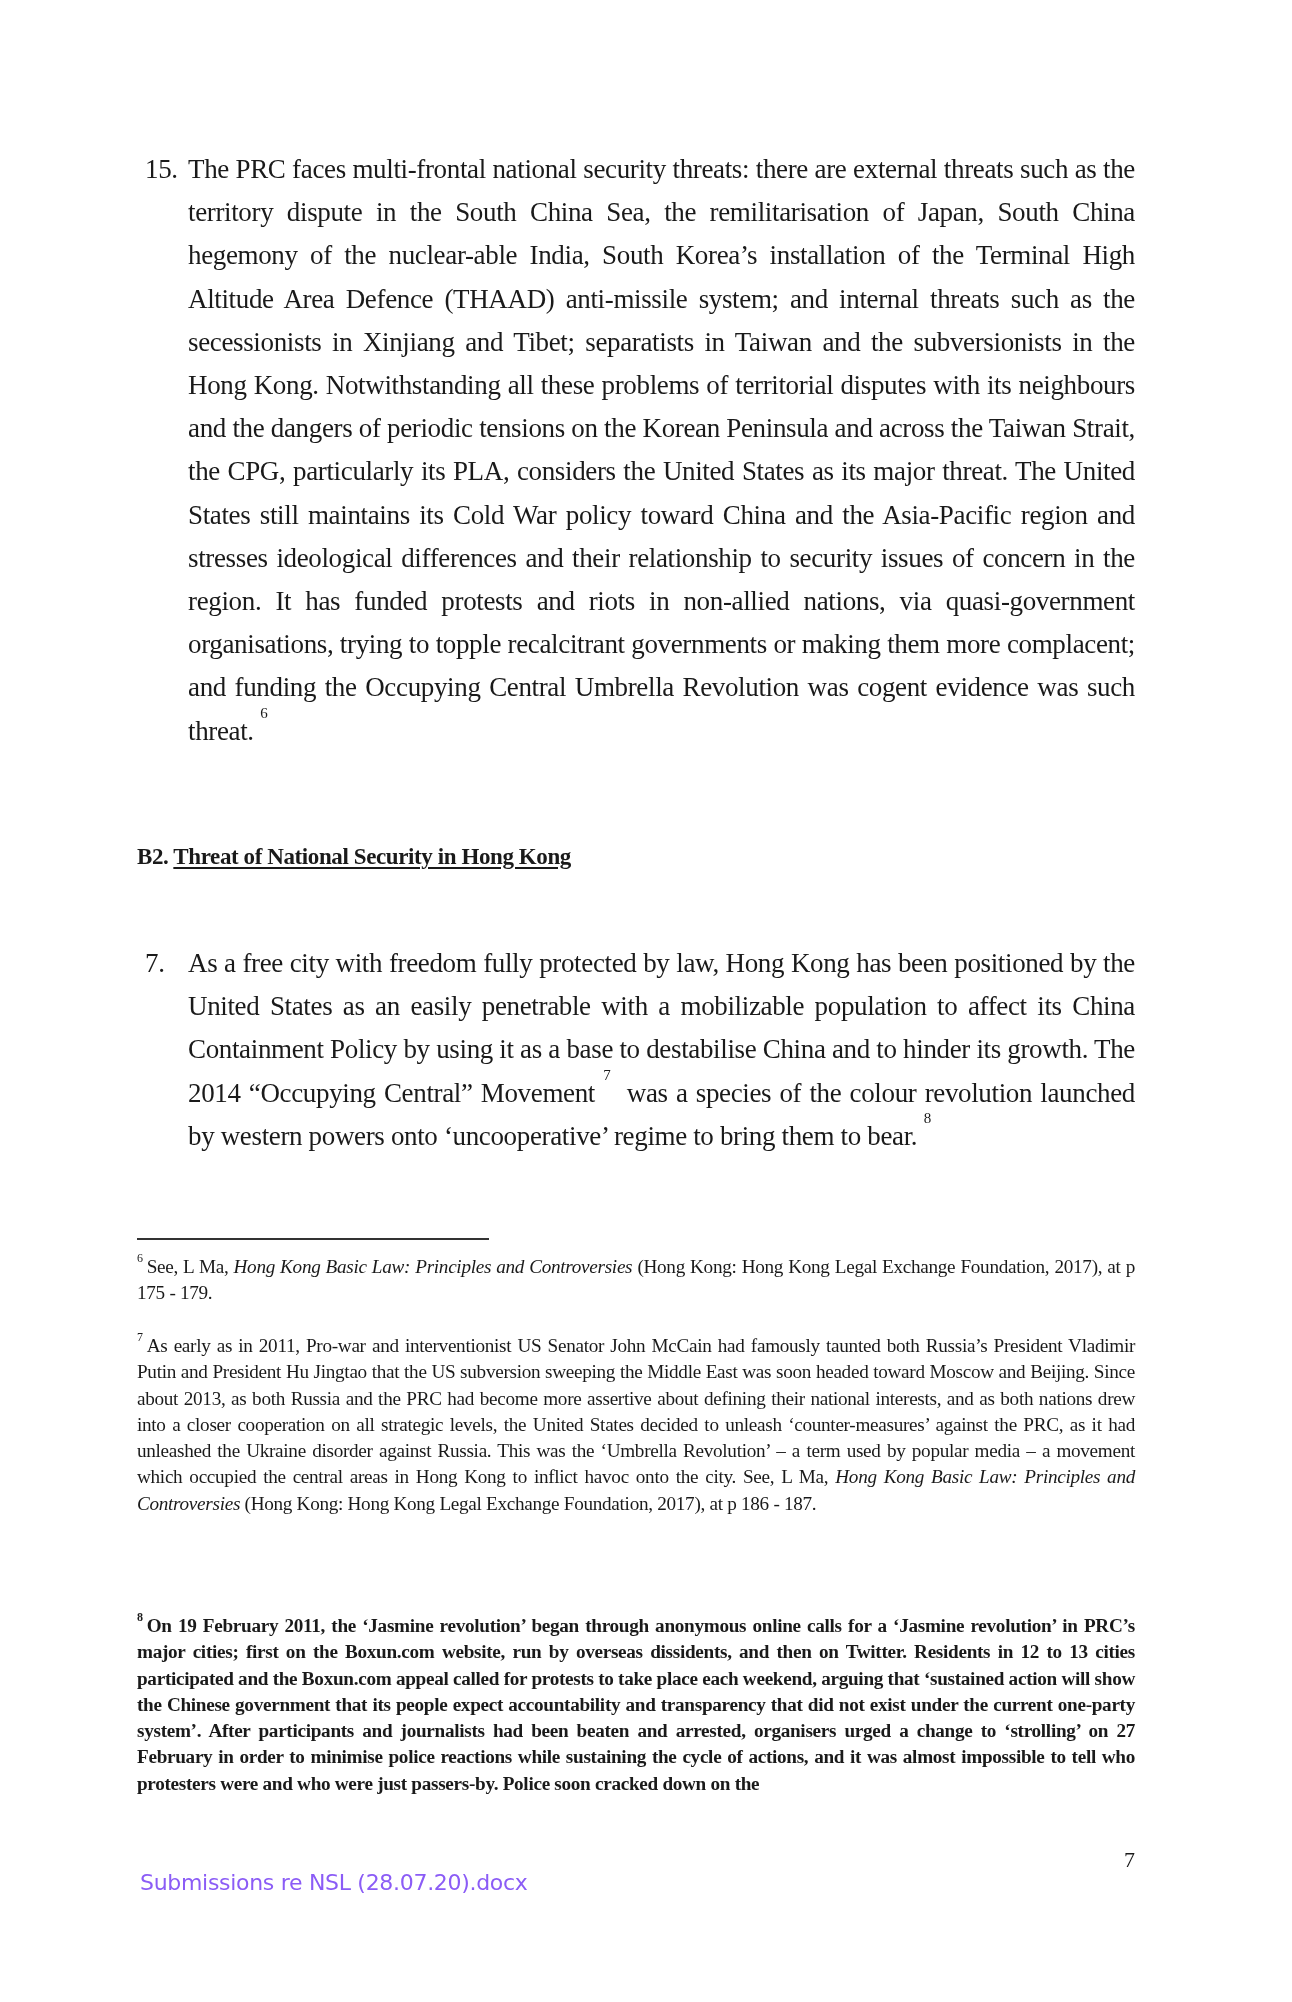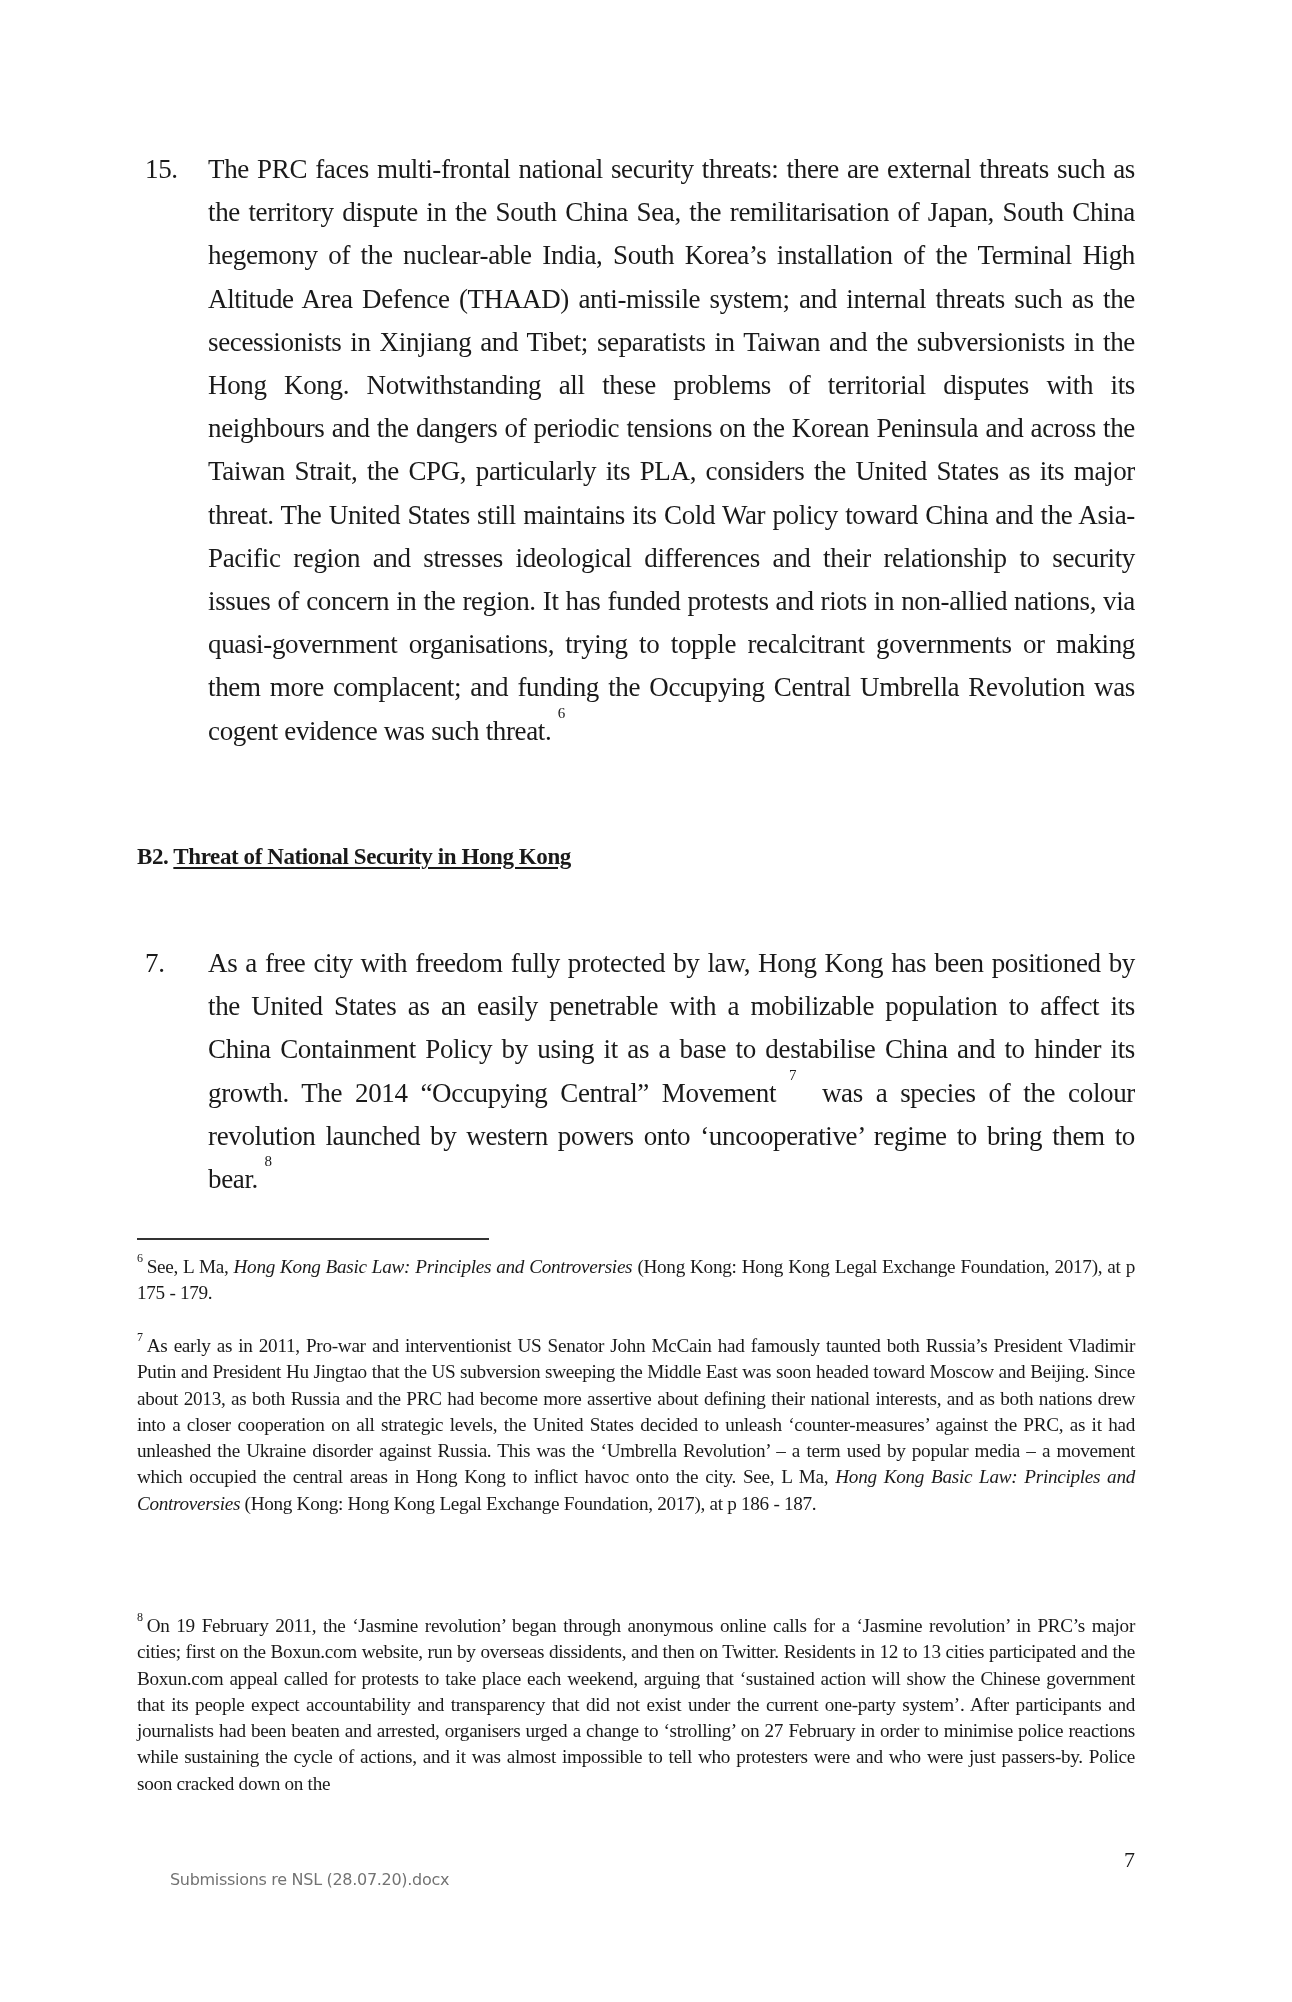--- a/index.html
+++ b/index.html
@@ -2,34 +2,34 @@
 <html><head>
 <meta charset="utf-8">
 <style>
   html, body { margin: 0; padding: 0; background: #ffffff; }
   body { width: 1292px; height: 2002px; position: relative; overflow: hidden;
          font-family: "Liberation Serif", serif; color: #1a1a1a; }
   .page { position: absolute; left: 0; top: 10px; width: 1292px; height: 2002px; }
   .para { position: absolute; left: 145px; width: 990px; font-size: 27px; line-height: 43.2px;
           text-align: justify; letter-spacing: -0.35px; }
   .para .num { position: absolute; left: 0; top: 0; }
-  .para .body { display: block; margin-left: 63px; }
+  .para .body { display: block; margin-left: 43px; }
   .para .body::first-line { }
   sup { font-size: 15px; vertical-align: top; position: relative; top: -4px; line-height: 1; }
   .heading { position: absolute; left: 137px; top: 834px; font-size: 23px; font-weight: bold;
              letter-spacing: -0.4px; }
   .heading .title { text-decoration: underline; text-decoration-thickness: 2px; text-underline-offset: 3px; }
   .rule { position: absolute; left: 137px; top: 1228px; width: 352px; height: 2px; background: #333; }
   .fn { position: absolute; left: 137px; width: 998px; font-size: 19.2px; line-height: 26.3px;
         text-align: justify; letter-spacing: -0.3px; }
   .fn sup { font-size: 12px; top: -2px; margin-right: 4px; }
   .fn i { font-style: italic; font-family: Liberation Serif, serif; }
   .pagenum { position: absolute; left: 1124px; top: 1837px; font-size: 22px; }
   .footer { position: absolute; left: 140px; top: 1860px; font-family: "DejaVu Sans", sans-serif;
-            font-size: 16px; letter-spacing: -0.3px; color: #737373; margin-left: 30px; }
+            font-size: 22px; letter-spacing: -0.3px; color: #8b5cf6; }
 </style>
 </head>
 <body>
 
 <div class="page">
 
   <div class="para" style="top:138px;">
     <span class="num">15.</span>
     <span class="body"><span>The PRC faces multi-frontal national security threats: there are external threats such as the territory dispute in the South China Sea, the remilitarisation of Japan, South China hegemony of the nuclear-able India, South Korea’s installation of the Terminal High Altitude Area Defence (THAAD) anti-missile system; and internal threats such as the secessionists in Xinjiang and Tibet; separatists in Taiwan and the subversionists in the Hong Kong. Notwithstanding all these problems of territorial disputes with its neighbours and the dangers of periodic tensions on the Korean Peninsula and across the Taiwan Strait, the CPG, particularly its PLA, considers the United States as its major threat. The United States still maintains its Cold War policy toward China and the Asia-Pacific region and stresses ideological differences and their relationship to security issues of concern in the region.   It has funded protests and riots in non-allied nations, via quasi-government organisations, trying to topple recalcitrant governments or making them more complacent; and funding the Occupying Central Umbrella Revolution was cogent evidence was such threat.</span>&nbsp;<sup>6</sup></span>
   </div>
@@ -47,21 +47,21 @@
   <div class="rule"></div>
 
   <div class="fn" style="top:1244px;">
     <sup>6</sup><span>See, L Ma,</span> <i>Hong Kong Basic Law: Principles and Controversies</i> <span>(Hong Kong: Hong Kong Legal Exchange Foundation, 2017), at p 175 - 179.</span>
   </div>
 
   <div class="fn" style="top:1323px;">
     <sup>7</sup><span>As early as in 2011, Pro-war and interventionist US Senator John McCain had famously taunted both Russia’s President Vladimir Putin and President Hu Jingtao that the US subversion sweeping the Middle East was soon headed toward Moscow and Beijing.   Since about 2013, as both Russia and the PRC had become more assertive about defining their national interests, and as both nations drew into a closer cooperation on all strategic levels,   the United States decided to unleash ‘counter-measures’ against the PRC, as it had unleashed the Ukraine disorder against Russia. This was the ‘Umbrella Revolution’ – a term used by popular media – a movement which occupied the central areas in Hong Kong to inflict havoc onto the city.   See, L Ma,</span> <i>Hong Kong Basic Law: Principles and Controversies</i> <span>(Hong Kong: Hong Kong Legal Exchange Foundation, 2017), at p 186 - 187.</span>
   </div>
 
-  <div class="fn" style="top:1603px;">
+  <div class="fn" style="top:1603px;font-weight:bold;">
     <sup>8</sup><span>On 19 February 2011, the ‘Jasmine revolution’ began through anonymous online calls for a ‘Jasmine revolution’ in PRC’s major cities; first on the Boxun.com website, run by overseas dissidents, and then on Twitter. Residents in 12 to 13 cities participated and the Boxun.com appeal called for protests to take place each weekend, arguing that ‘sustained action will show the Chinese government that its people expect accountability and transparency that did not exist under the current one-party system’.   After participants and journalists had been beaten and arrested, organisers urged a change to ‘strolling’ on 27 February in order to minimise police reactions while sustaining the cycle of actions, and it was almost impossible to tell who protesters were and who were just passers-by. Police soon cracked down on the</span>
   </div>
 
   <div class="pagenum">7</div>
 
   <div class="footer">Submissions re NSL (28.07.20).docx</div>
 
 </div>
 
 </body></html>

